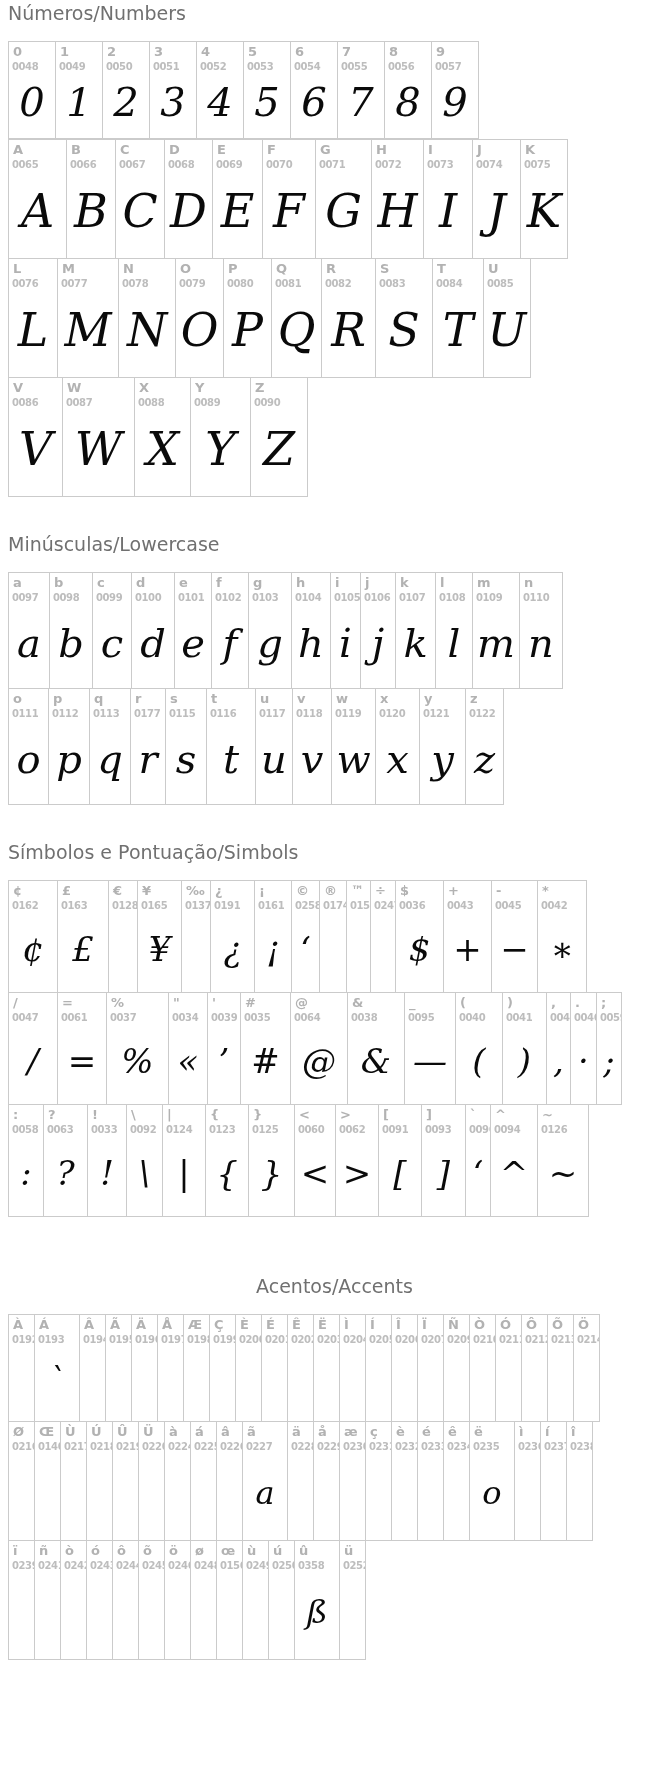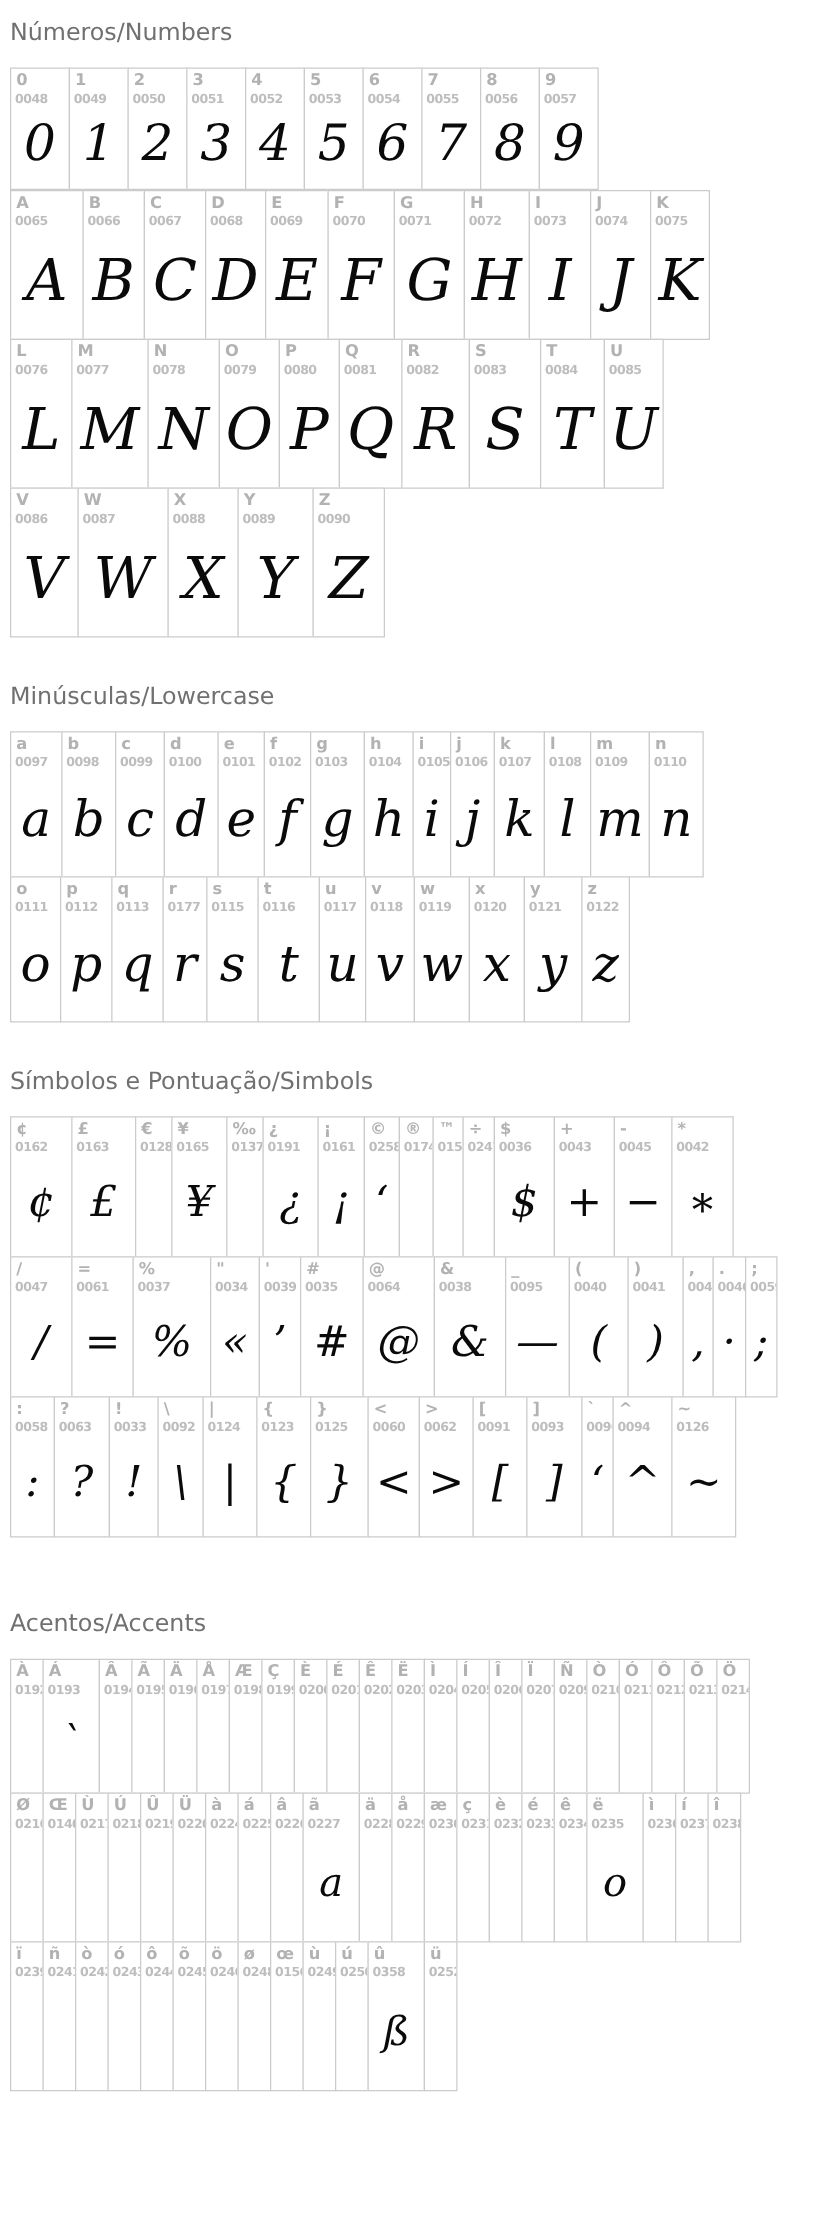--- a/index.html
+++ b/index.html
@@ -18,22 +18,22 @@
     box-sizing: border-box;
   }
   .section-title {
     font-family: "DejaVu Sans", "Liberation Sans", sans-serif;
     font-size: 19px;
     font-weight: normal;
     color: #707070;
     margin: 36px 0 17px 0;
     line-height: 22px;
   }
-  section:first-child .section-title { margin-top: 13px; }
-  section.sec-accents .section-title { margin-top: 58px; }
+  section:first-child .section-title { margin-top: 0; }
+  section.sec-accents .section-title { margin-top: 58px; text-align: center; }
   .glyph-grid { }
   .grid-row {
     display: flex;
     align-items: stretch;
   }
   .grid-row + .grid-row { margin-top: -1px; }
   .cell {
     position: relative;
     box-sizing: border-box;
     flex: 0 0 auto;

